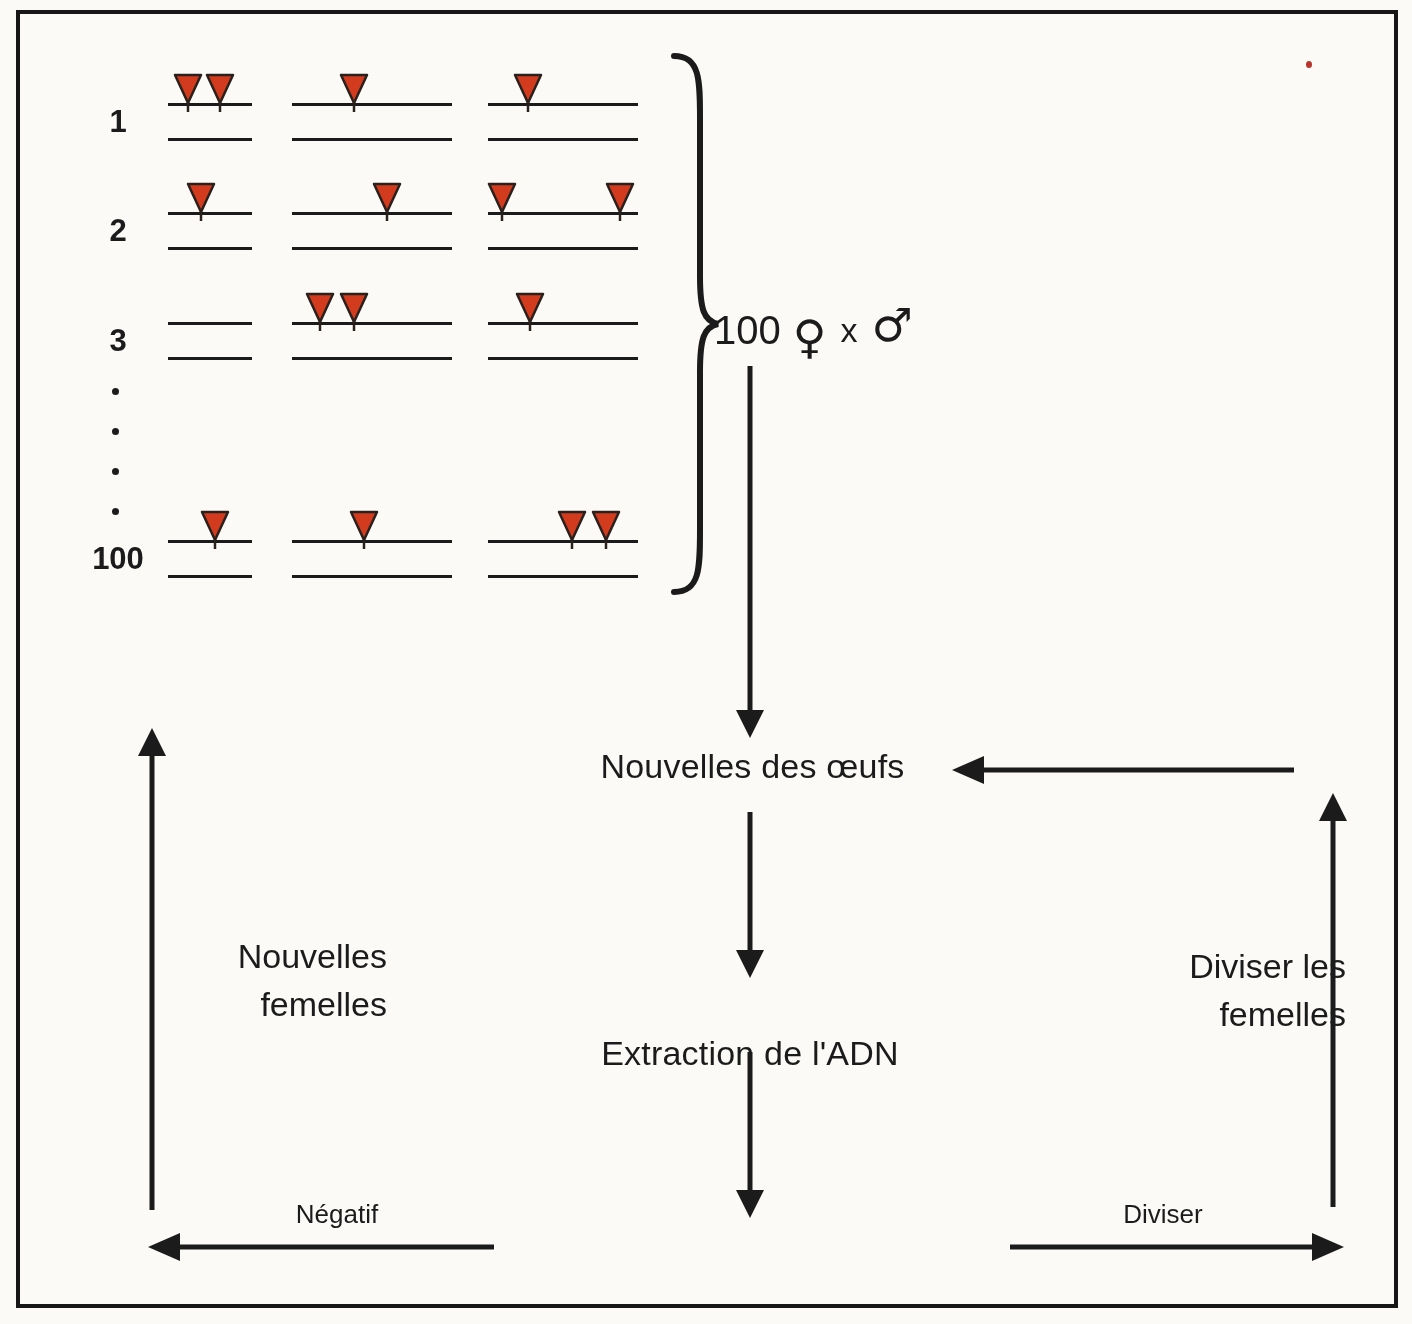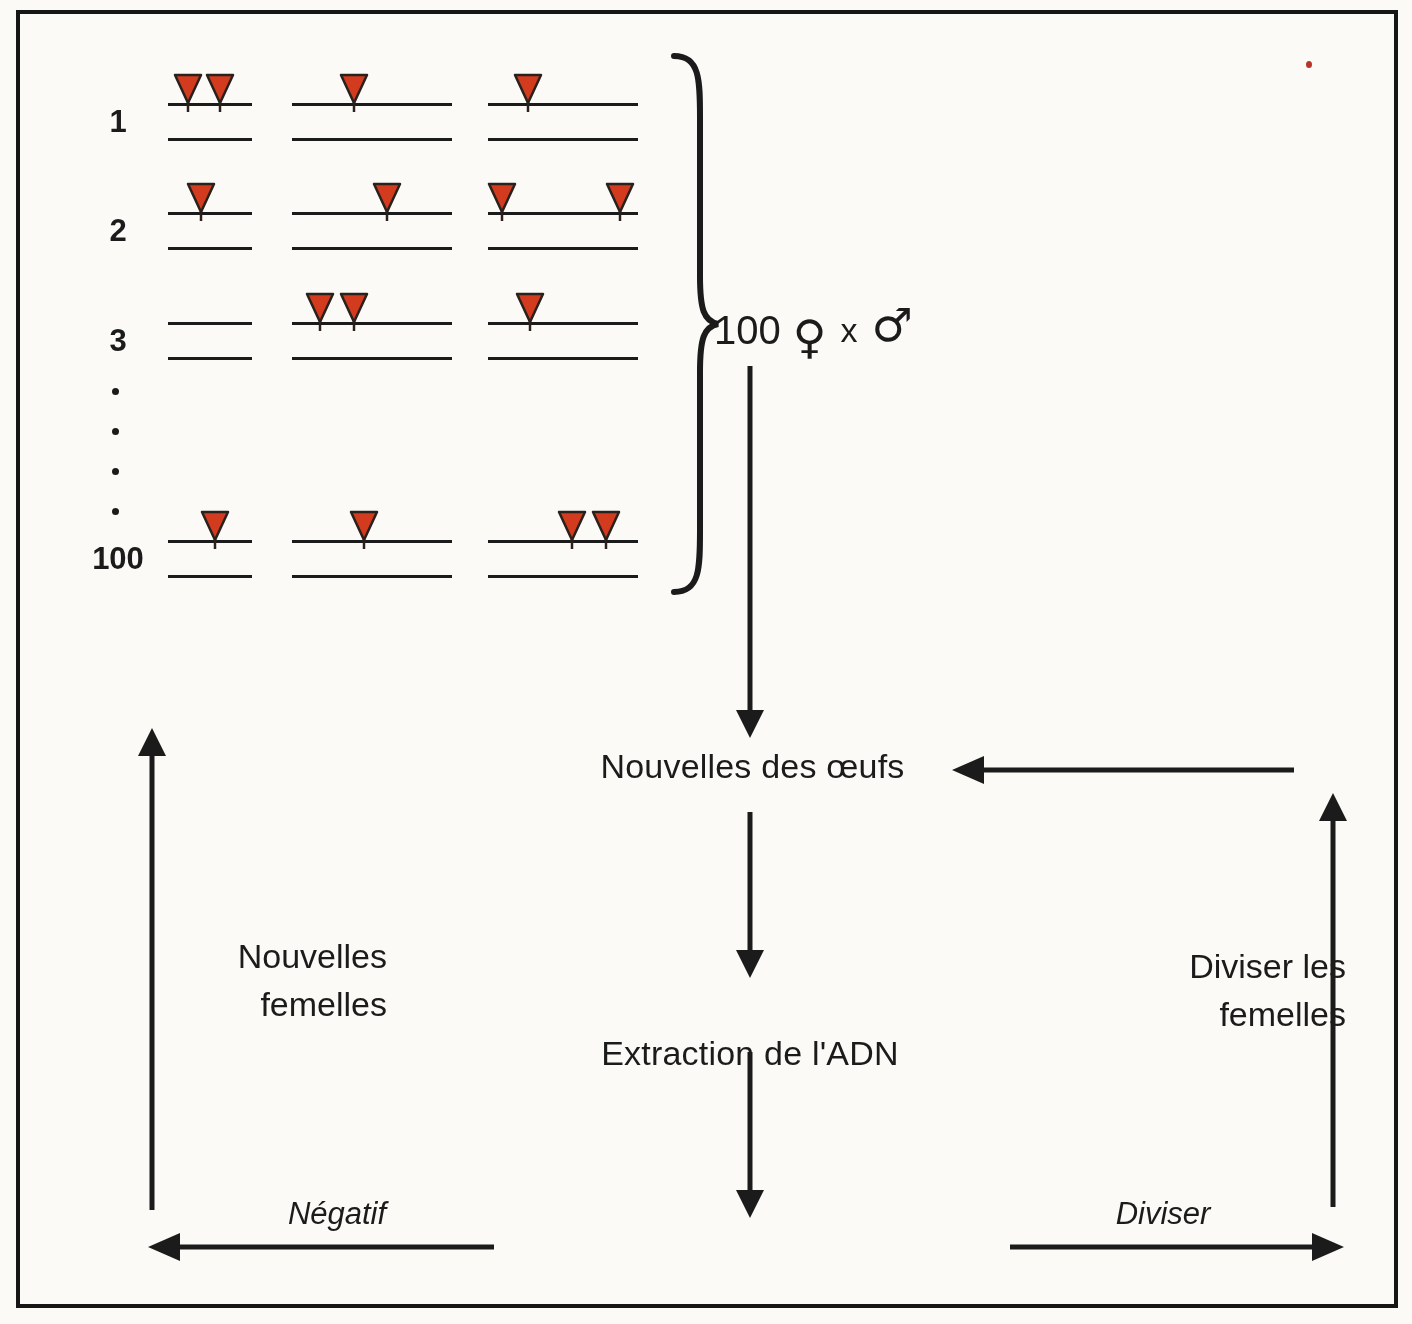--- a/index.html
+++ b/index.html
@@ -48,21 +48,21 @@
   .sym.male { position:relative; top:-5px; }
   .arrow { position:absolute; overflow:visible; }
   .arrow line { stroke:var(--ink); stroke-width:5; }
   .arrow polygon { fill:var(--ink); }
   .flow-label {
     position:absolute; text-align:center;
     font-size:34px; letter-spacing:.2px; line-height:40px;
   }
   .branch-label {
     position:absolute; text-align:center;
-    font-size:31px; line-height:36px;font-style:italic;
+    font-size:26px; line-height:36px;
   }
   .loop-label {
     position:absolute; text-align:right;
     font-size:34px; line-height:48px;
   }
   .speck {
     position:absolute; left:1306px; top:61px;
     width:6px; height:7px; border-radius:50%; background:#b8342a;
   }
 </style>

